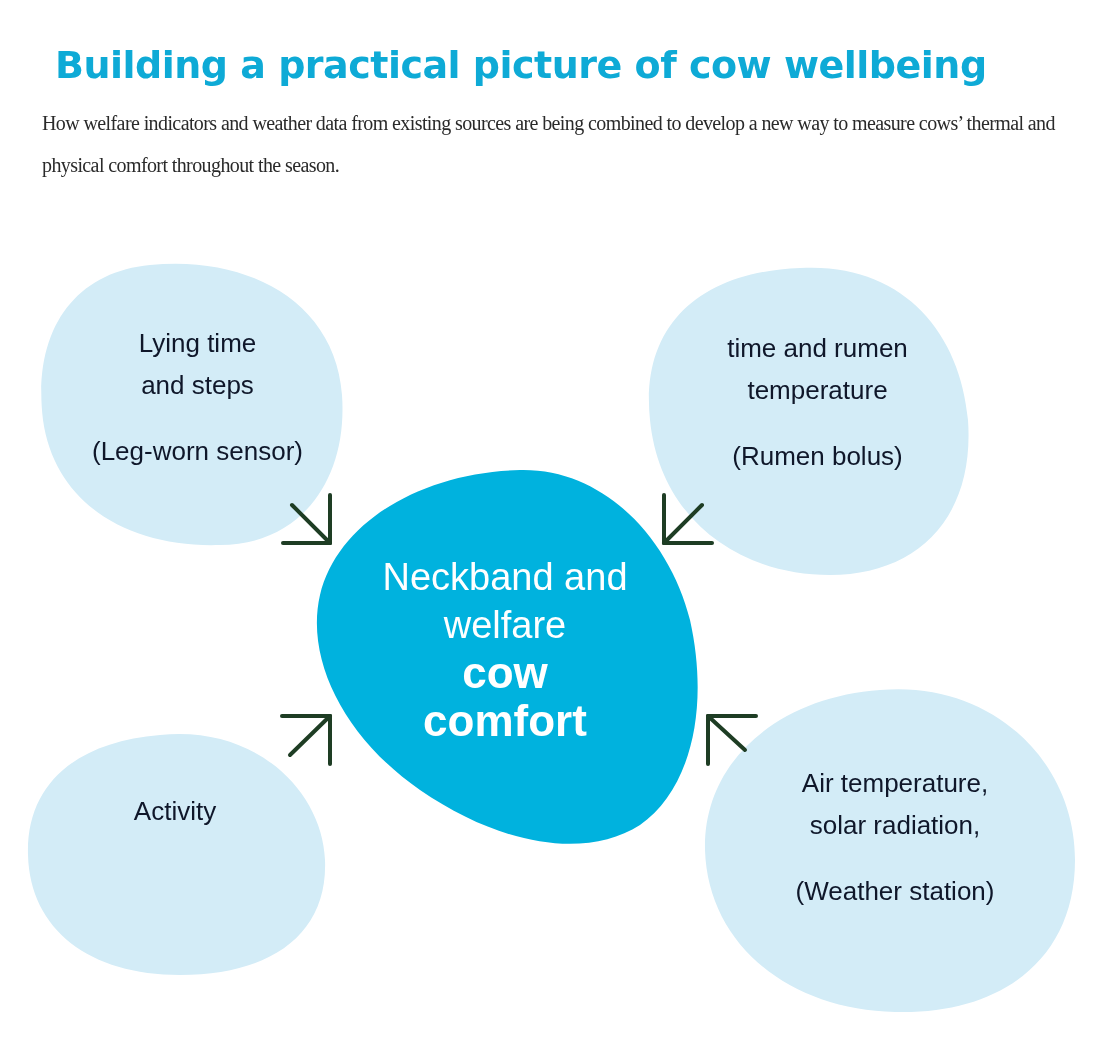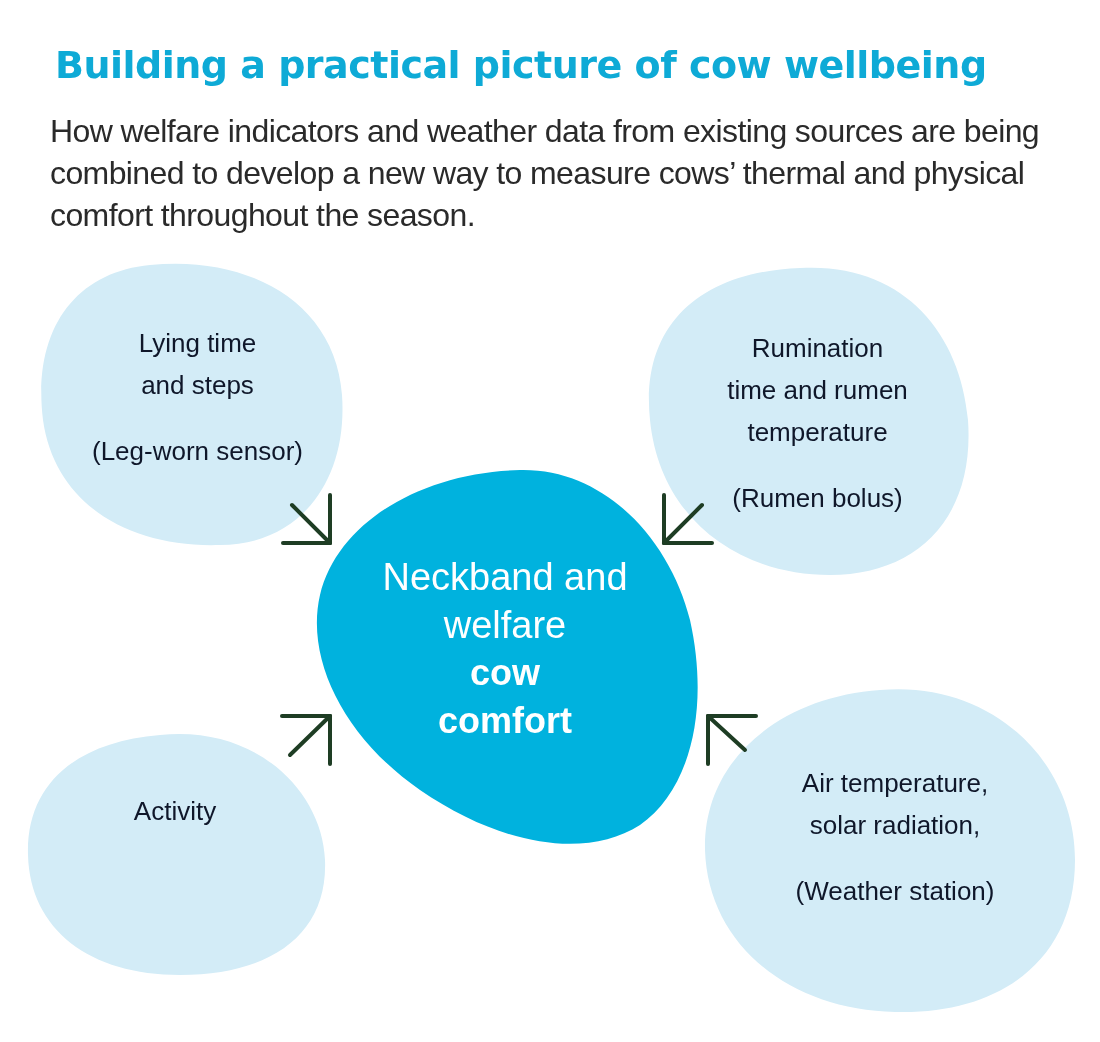--- a/index.html
+++ b/index.html
@@ -1,24 +1,24 @@
 <!DOCTYPE html>
 <html><head>
   <meta charset="utf-8">
   <style>
     html,body{margin:0;padding:0;background:#ffffff;}
     body{width:1100px;height:1042px;position:relative;overflow:hidden;font-family:"DejaVu Sans","Liberation Sans",sans-serif;}
     .title{position:absolute;left:42px;top:30px;margin:13px;font-size:38px;font-weight:bold;color:#0eaad6;letter-spacing:-0.5px;font-family:"DejaVu Sans",sans-serif;}
-    .subtitle{position:absolute;left:42px;top:102px;width:1040px;margin:8px;font-size:32px;line-height:42px;color:#2a2a2a;letter-spacing:-0.6px;font-family:Liberation Sans, sans-serif;}
+    .subtitle{position:absolute;left:42px;top:102px;width:1040px;margin:0;font-size:20px;line-height:42px;color:#2a2a2a;letter-spacing:-0.6px;font-family:Liberation Serif, serif;}
     svg.shapes{position:absolute;left:0;top:0;}
     .label{position:absolute;text-align:center;color:#0f172a;font-family:"Liberation Sans",sans-serif;font-size:26px;line-height:42px;}
     .label .src{display:block;margin-top:24px;}
     .center-label{position:absolute;text-align:center;color:#ffffff;font-family:"Liberation Sans",sans-serif;}
     .center-label .light{display:block;font-size:38px;line-height:48px;}
-    .center-label .bold{display:block;font-size:36px;font-weight:bold;line-height:48px;}
+    .center-label .bold{display:block;font-size:44px;font-weight:bold;line-height:48px;}
   </style>
 </head>
 <body>
 
 <h1 class="title">Building a practical picture of cow wellbeing</h1>
 <p class="subtitle">How welfare indicators and weather data from existing sources are being combined to develop a new way to measure cows’ thermal and physical comfort throughout the season.</p>
 
 <svg class="shapes" width="1100" height="1042" viewBox="0 0 1100 1042">
 
   <path fill="#d3ecf7" d="M150,265 C245,255 335,300 342,395 C348,480 300,545 220,545 C130,548 55,505 43,420 C32,330 75,272 150,265 Z"></path>
@@ -60,21 +60,20 @@
   <span class="bold">comfort</span>
 </div>
 
 <div class="label" style="left:60px;top:322px;width:275px;">
   <span style="display:block">Lying time</span>
   <span style="display:block">and steps</span>
   <span class="src">(Leg-worn sensor)</span>
 </div>
 
 <div class="label" style="left:680px;top:327px;width:275px;">
-  <span style="display:block">Rumination</span>
   <span style="display:block">time and rumen</span>
   <span style="display:block">temperature</span>
   <span class="src">(Rumen bolus)</span>
 </div>
 
 <div class="label" style="left:35px;top:790px;width:280px;">
   <span style="display:block">Activity</span>
 </div>
 
 <div class="label" style="left:750px;top:762px;width:290px;">

